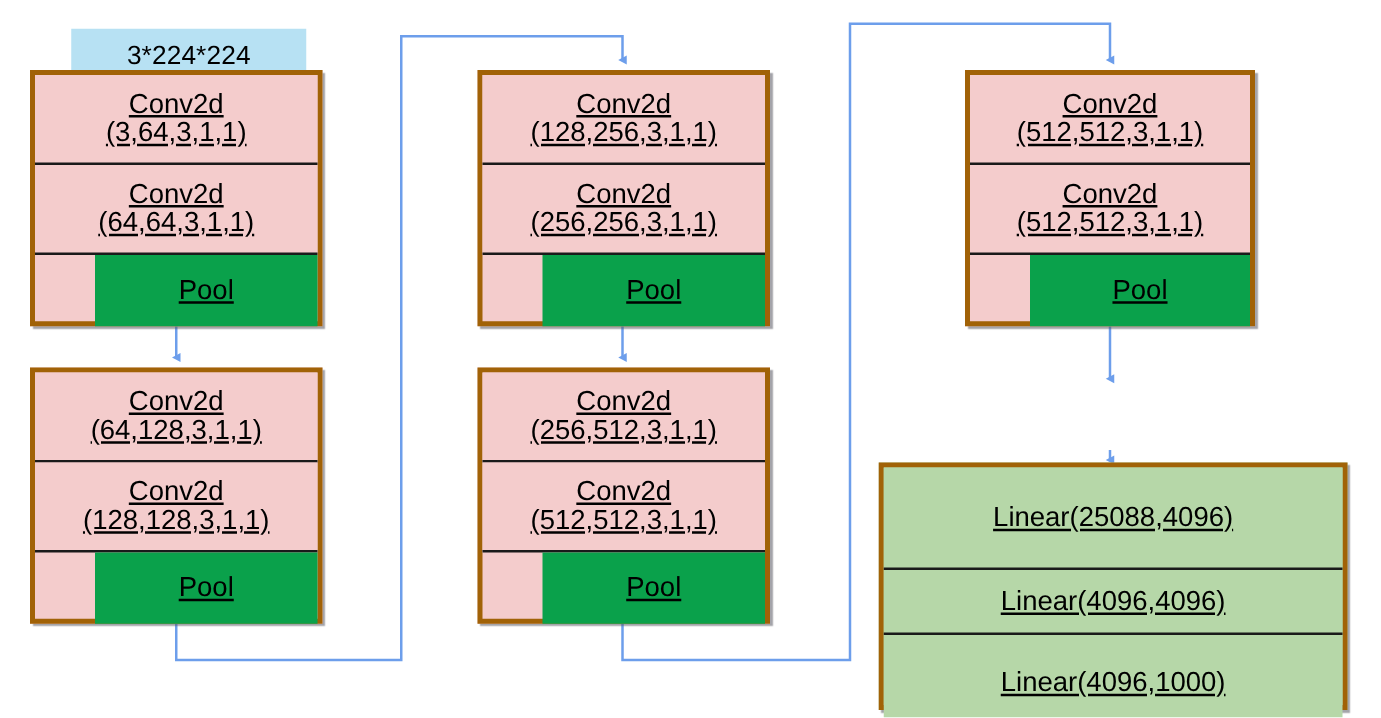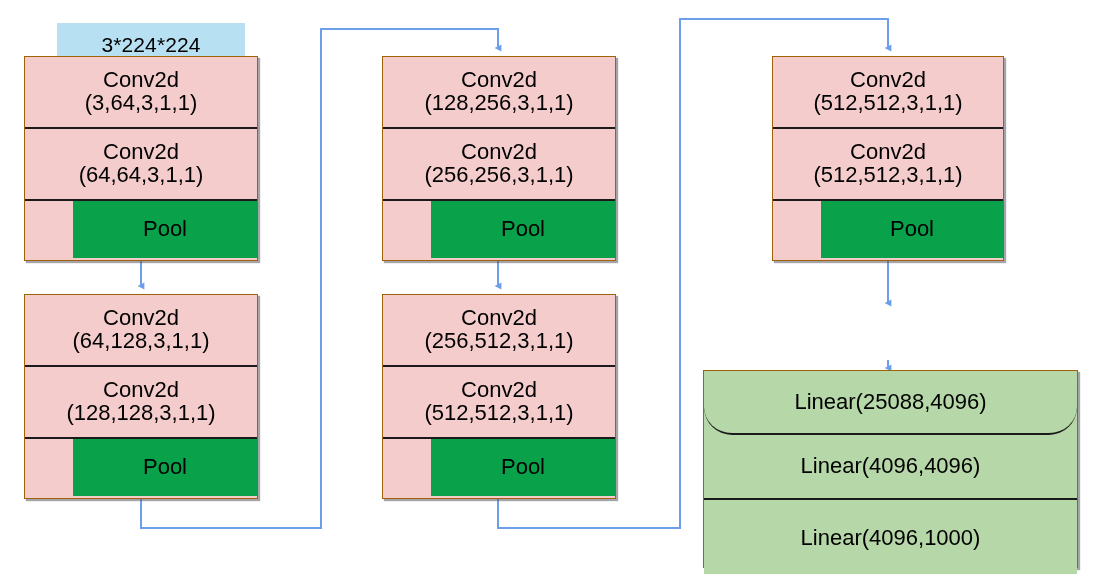--- a/index.html
+++ b/index.html
@@ -39,23 +39,24 @@
   }
   .input-label {
     background: #b7e1f3;
     border: none;
     font-size: 21px;
     letter-spacing: 0.1px;
   }
   .stack {
     position: absolute;
     box-sizing: border-box;
-    border: 1px solid #a16207;
+    border: 4px solid #a16207;
     box-shadow: 2px 2px 1px rgba(90,90,100,0.55);
     background: #f4cccc;
+    text-decoration: underline;
   }
   .stack .cell {
     box-sizing: border-box;
     display: flex;
     align-items: center;
     justify-content: center;
     text-align: center;
     color: #000000;
     white-space: pre-line;
     line-height: 1.04;
@@ -151,18 +152,18 @@
   <div class="stack" style="left:772px; top:56px; width:232px; height:205px;">
     <div class="cell conv" style="height:72px;">Conv2d
 (512,512,3,1,1)</div>
     <div class="cell conv last-conv" style="height:72px;">Conv2d
 (512,512,3,1,1)</div>
     <div class="cell pool" style="height:57px;">Pool</div>
   </div>
 
 
   <div class="stack" style="left:703px; top:370px; width:375px; height:198px; background:#b6d7a8;">
-    <div class="cell linear" style="height:64px;border-radius:28px;">Linear(25088,4096)</div>
-    <div class="cell linear" style="height:65px;">Linear(4096,4096)</div>
+    <div class="cell linear" style="height:82px;">Linear(25088,4096)</div>
+    <div class="cell linear" style="height:52px;">Linear(4096,4096)</div>
     <div class="cell linear last" style="height:76px;">Linear(4096,1000)</div>
   </div>
 
 </div>
 
 </body></html>

